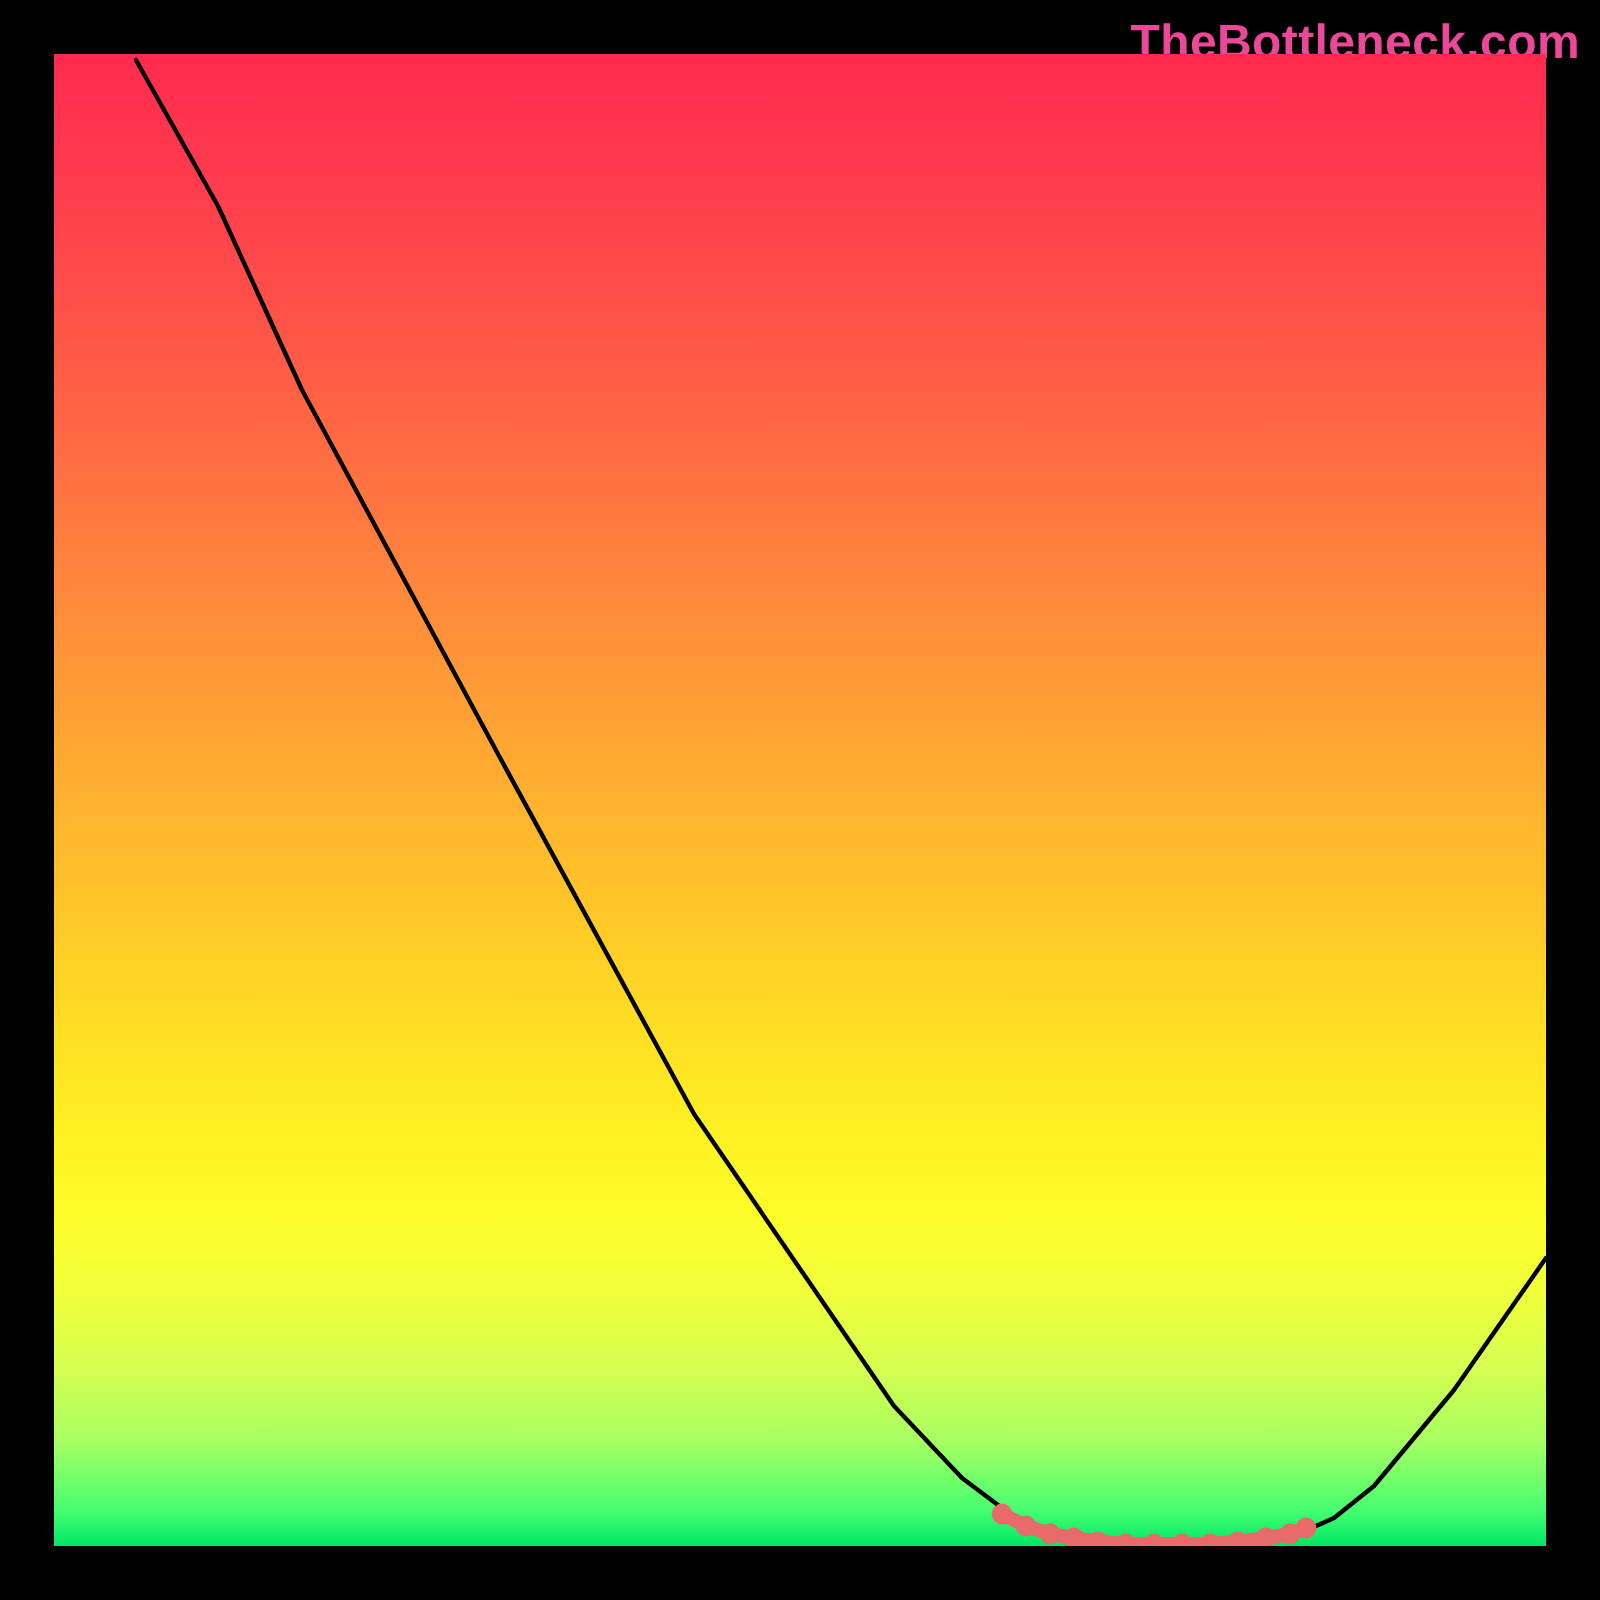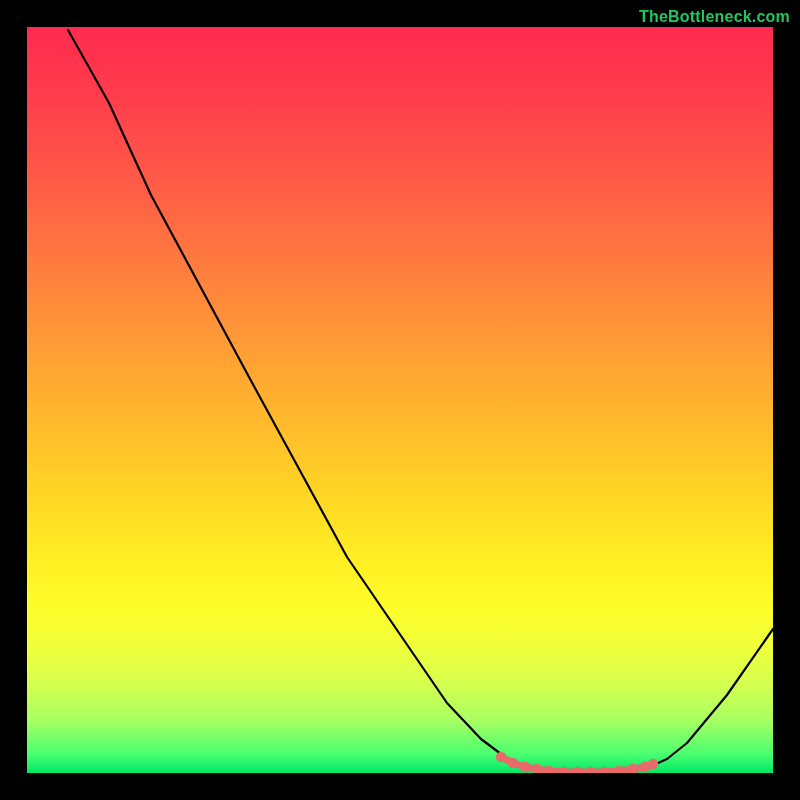--- a/index.html
+++ b/index.html
@@ -7,23 +7,23 @@
   .frame {
     position: absolute;
     top: 0; left: 0;
     width: 800px; height: 800px;
     background: #000;
   }
   .watermark {
     position: absolute;
     top: 8px;
     right: 10px;
-    color: #22c55e;
+    color: #ec4899;
     font-family: Arial, Helvetica, sans-serif;
-    font-size: 16px;
+    font-size: 24px;
     font-weight: bold;
     letter-spacing: 0.2px;
   }
   .plot {
     position: absolute;
     left: 27px;
     top: 27px;
     width: 746px;
     height: 746px;
   }

